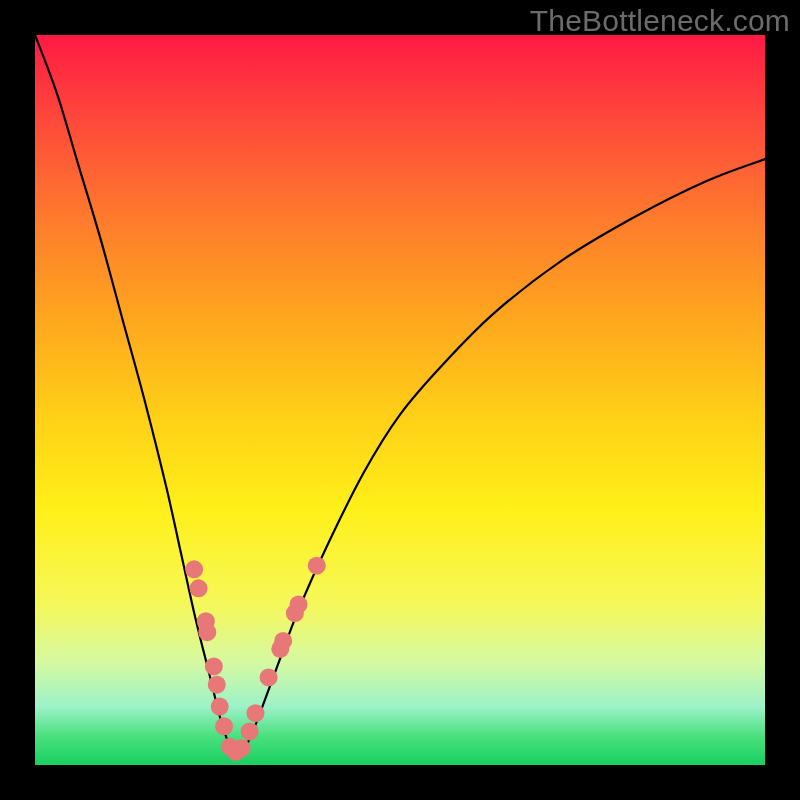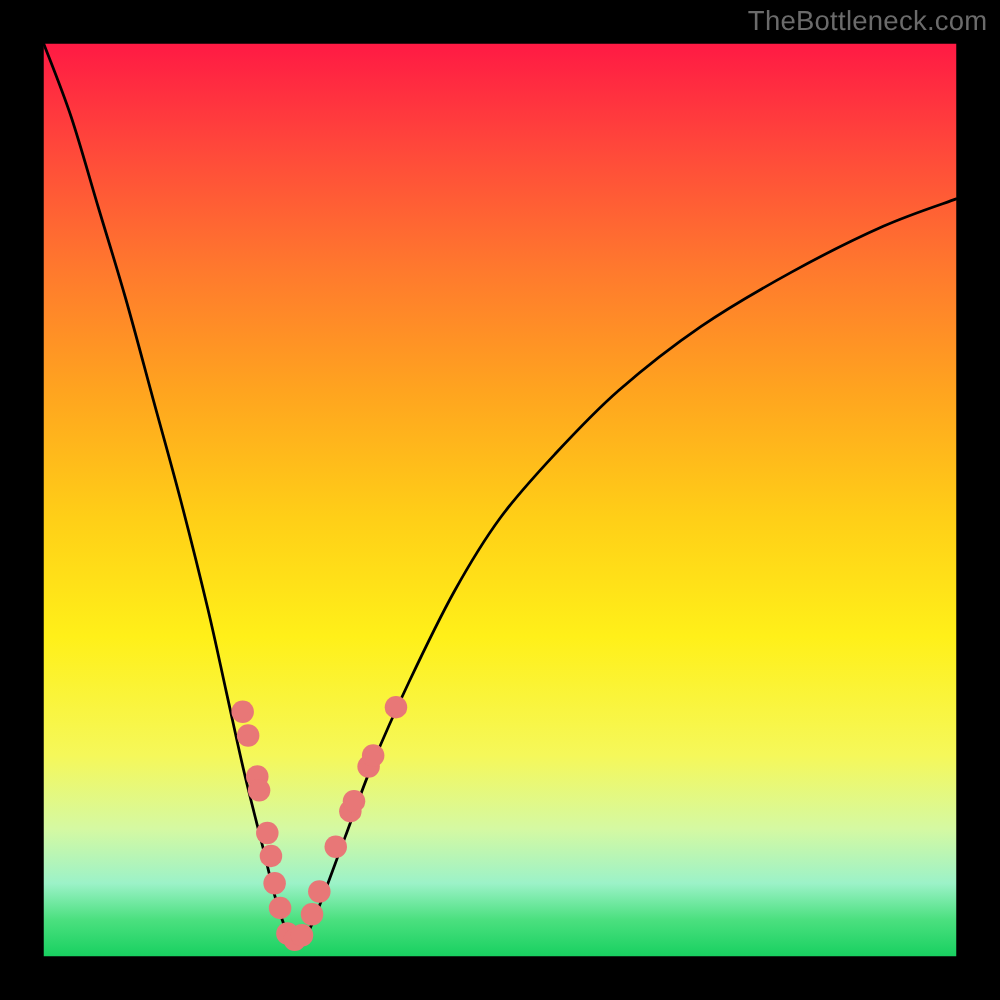--- a/index.html
+++ b/index.html
@@ -28,21 +28,21 @@
       #d5f9a2 86%,
       #9cf2c8 92%,
       #4be07f 96%,
       #18d060 100%);
   }
   .attribution {
     position: absolute;
     top: 4px;
     right: 10px;
     color: #6b6b6b;
-    font-size: 22px;
+    font-size: 30px;
     font-weight: 500;
     letter-spacing: 0.2px;
     user-select: none;
   }
   svg.plot {
     position: absolute;
     left: 35px;
     top: 35px;
     width: 730px;
     height: 730px;

